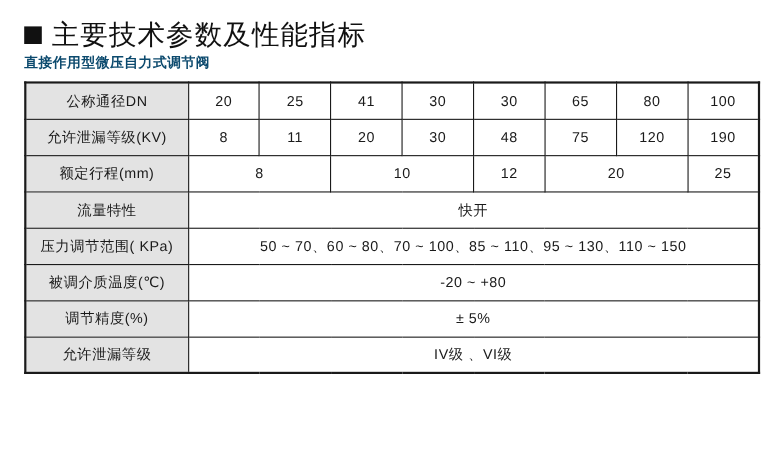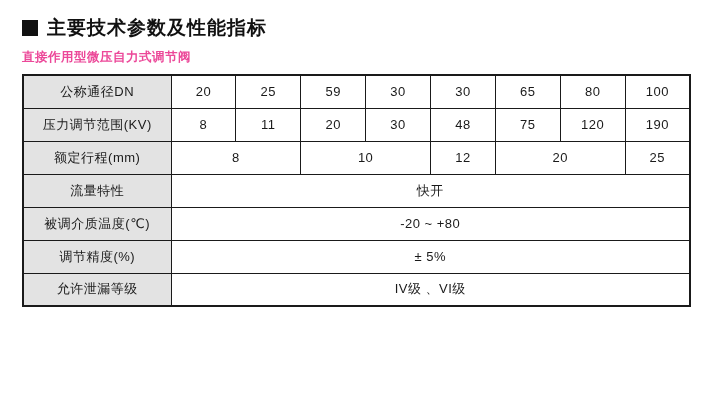--- a/index.html
+++ b/index.html
@@ -23,34 +23,34 @@
     align-items: center;
     gap: 9px;
   }
   .bullet-square {
     width: 16px;
     height: 16px;
     background: var(--ink, #111111);
     flex: 0 0 auto;
   }
   .title {
-    font-size: 19px;
-    font-weight: bold;
+    font-size: 25px;
+    font-weight: normal;
     letter-spacing: 1px;
     color: var(--ink, #111111);
     white-space: nowrap;
   }
   .subtitle {
     position: absolute;
     left: 22px;
     top: 49px;
     font-size: 12.5px;
     font-weight: bold;
     letter-spacing: 0.5px;
-    color: #ec4899;
+    color: #0c4a6e;
     white-space: nowrap;
   }
   table.spec {
     position: absolute;
     left: 22px;
     top: 74px;
     width: 669px;
     border-collapse: collapse;
     table-layout: fixed;
     border: 2px solid var(--line, #1a1a1a);
@@ -96,29 +96,29 @@
         <col>
         <col>
         <col>
         <col>
     </colgroup>
     <tbody>
         <tr>
           <td class="label-cell">公称通径DN</td>
           <td class="data-cell">20</td>
           <td class="data-cell">25</td>
-          <td class="data-cell">59</td>
+          <td class="data-cell">41</td>
           <td class="data-cell">30</td>
           <td class="data-cell">30</td>
           <td class="data-cell">65</td>
           <td class="data-cell">80</td>
           <td class="data-cell">100</td>
         </tr>
         <tr>
-          <td class="label-cell">压力调节范围(KV)</td>
+          <td class="label-cell">允许泄漏等级(KV)</td>
           <td class="data-cell">8</td>
           <td class="data-cell">11</td>
           <td class="data-cell">20</td>
           <td class="data-cell">30</td>
           <td class="data-cell">48</td>
           <td class="data-cell">75</td>
           <td class="data-cell">120</td>
           <td class="data-cell">190</td>
         </tr>
         <tr>
@@ -127,20 +127,24 @@
           <td class="data-cell" colspan="2">10</td>
           <td class="data-cell">12</td>
           <td class="data-cell" colspan="2">20</td>
           <td class="data-cell">25</td>
         </tr>
         <tr>
           <td class="label-cell">流量特性</td>
           <td class="data-cell" colspan="8">快开</td>
         </tr>
         <tr>
+          <td class="label-cell">压力调节范围( KPa)</td>
+          <td class="data-cell" colspan="8">50 ~ 70、60 ~ 80、70 ~ 100、85 ~ 110、95 ~ 130、110 ~ 150</td>
+        </tr>
+        <tr>
           <td class="label-cell">被调介质温度(℃)</td>
           <td class="data-cell" colspan="8">-20 ~ +80</td>
         </tr>
         <tr>
           <td class="label-cell">调节精度(%)</td>
           <td class="data-cell" colspan="8">± 5%</td>
         </tr>
         <tr>
           <td class="label-cell">允许泄漏等级</td>
           <td class="data-cell" colspan="8">IV级 、VI级</td>

